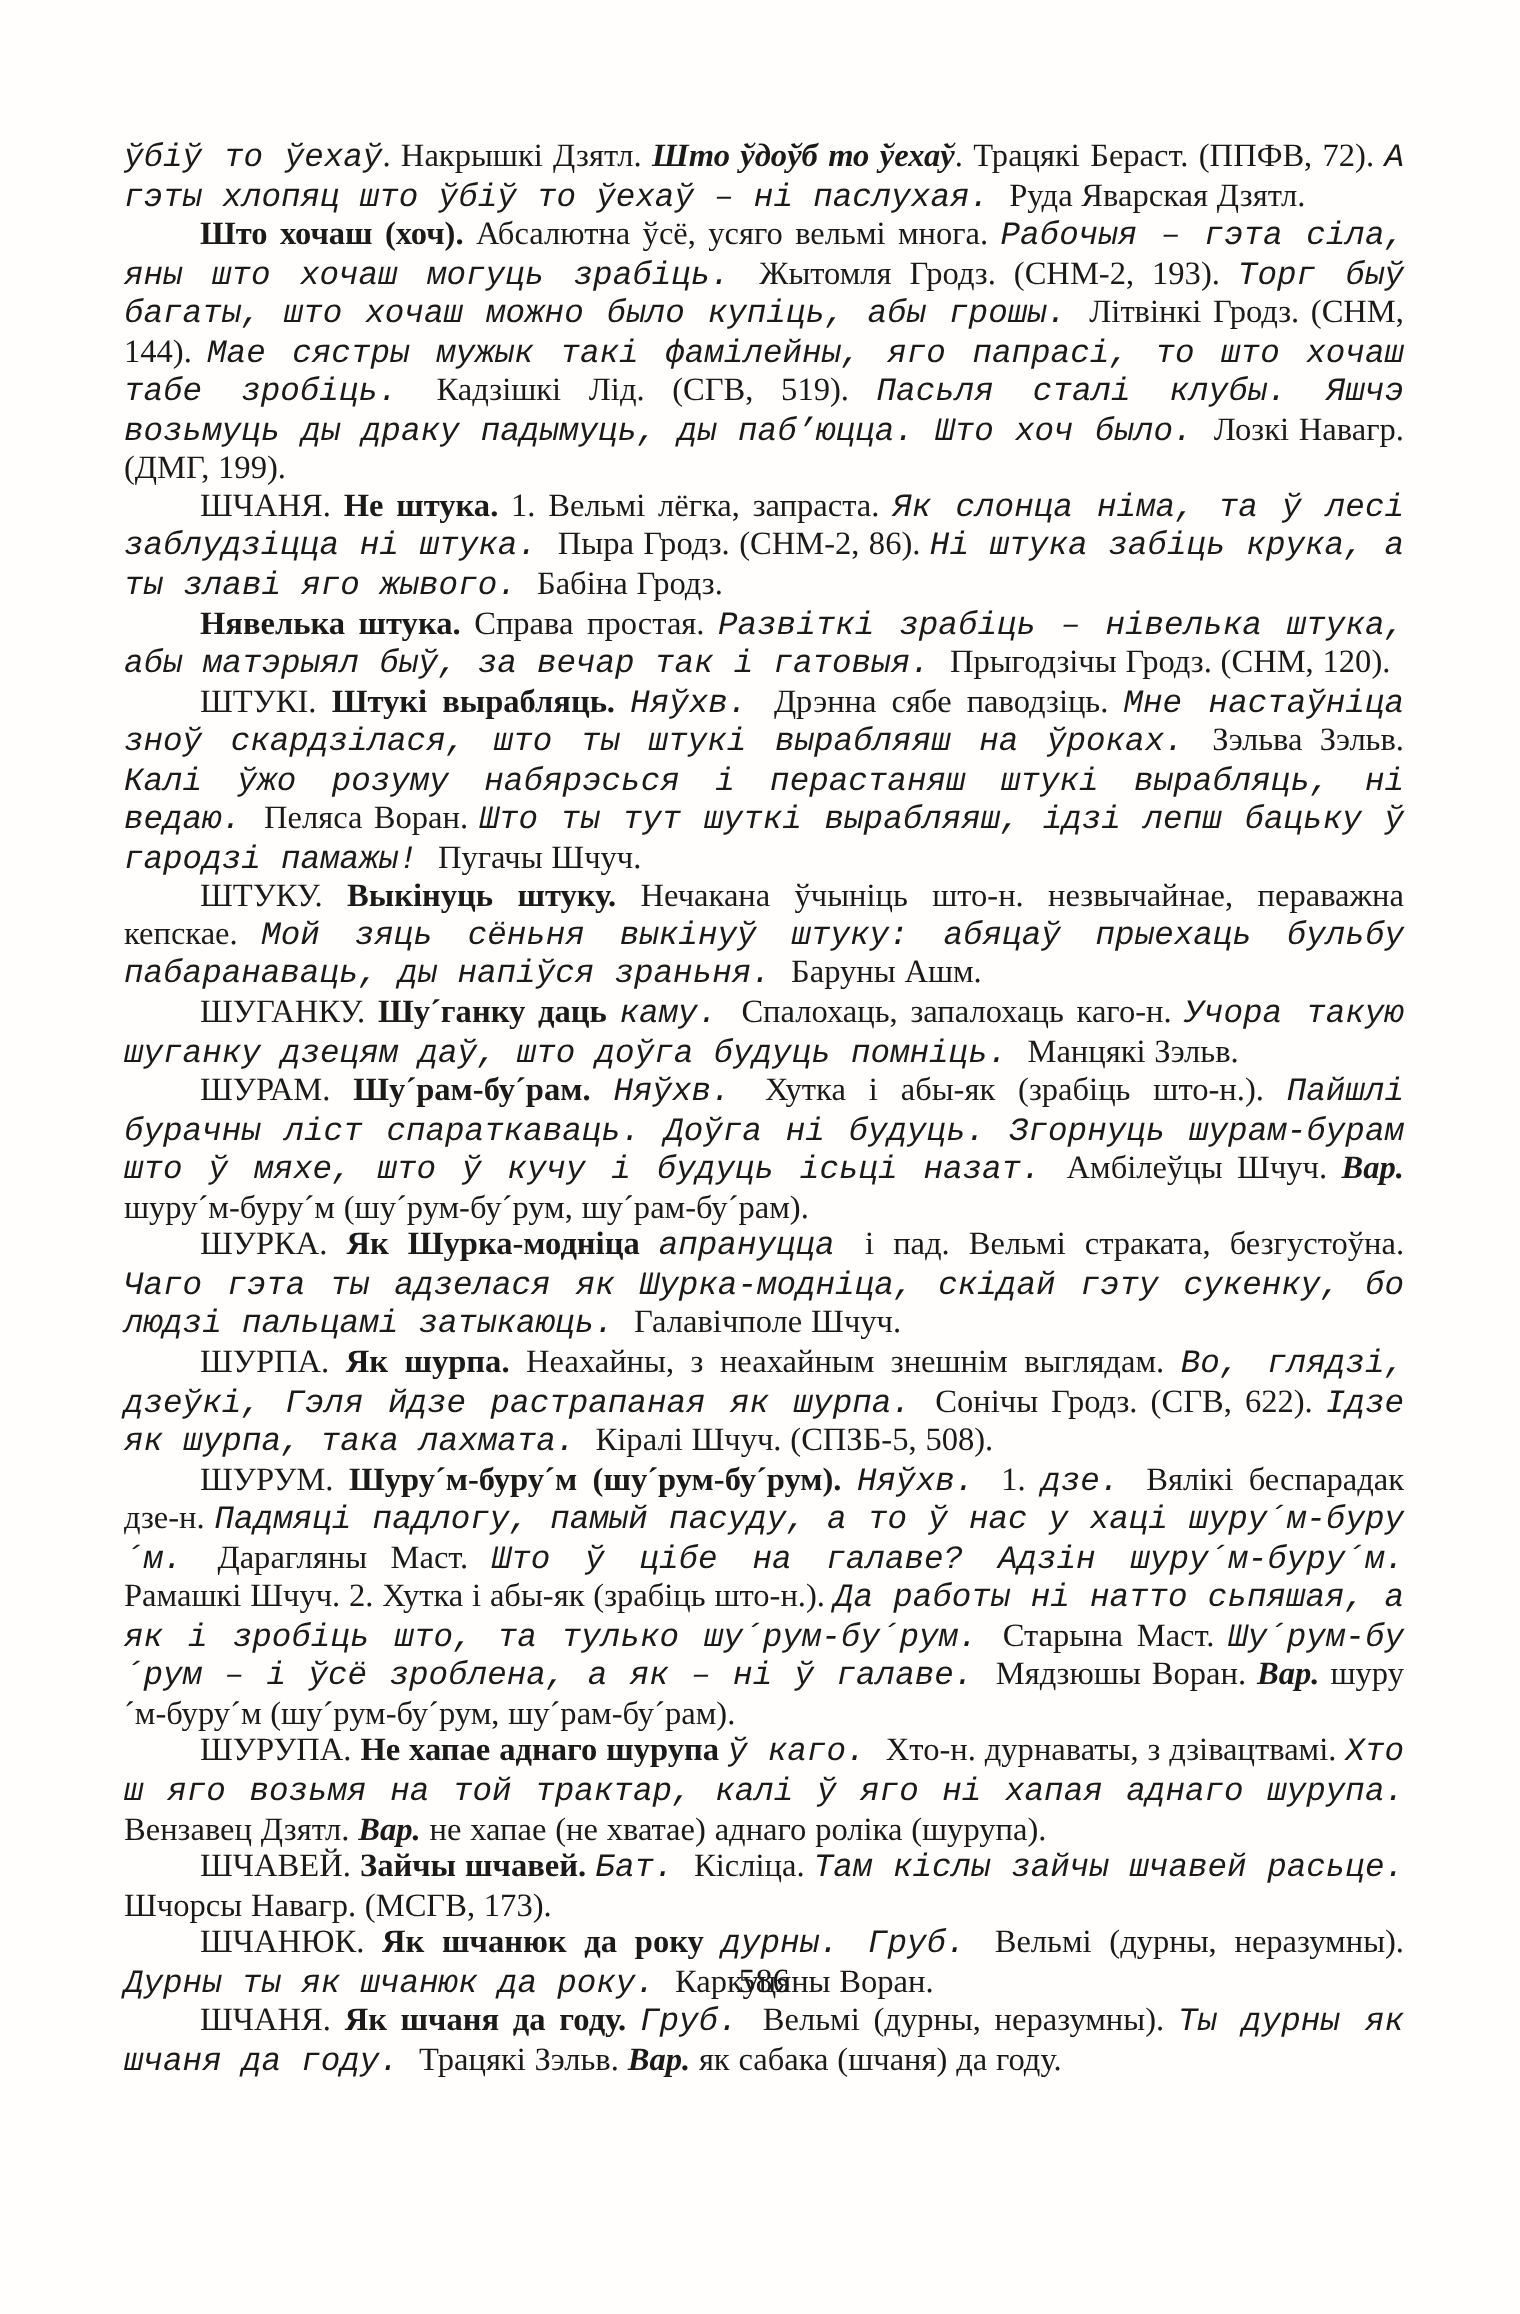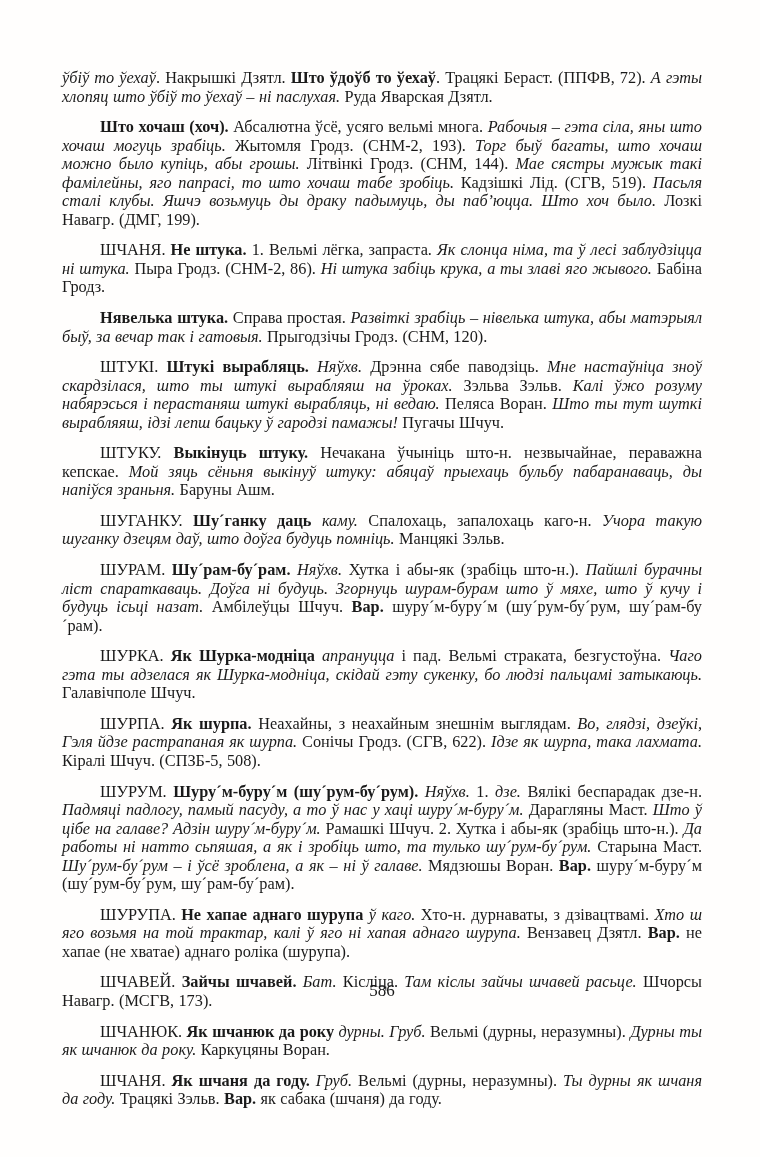--- a/index.html
+++ b/index.html
@@ -30,26 +30,25 @@
     text-align: justify;
   }
   p.para {
     margin: 0;
     padding: 0;
     text-indent: 0;
     word-spacing: 0.02em;
   }
   p.para.indent {
     text-indent: 38px;
-    margin-top: 12px;
   }
   .run-n { font-style: normal; font-weight: normal; }
   .run-b { font-weight: bold; }
-  .run-i { font-style: italic; }
-  .run-bi { font-weight: bold; }
+  .run-i { font-style: italic; font-family: Liberation Mono, monospace; }
+  .run-bi { font-weight: bold; font-style: italic; }
   .page-number {
     position: absolute;
     top: 981px;
     left: 62px;
     width: 640px;
     text-align: center;
     font-size: 17px;
     color: #1a1a1a;
   }
 </style>

